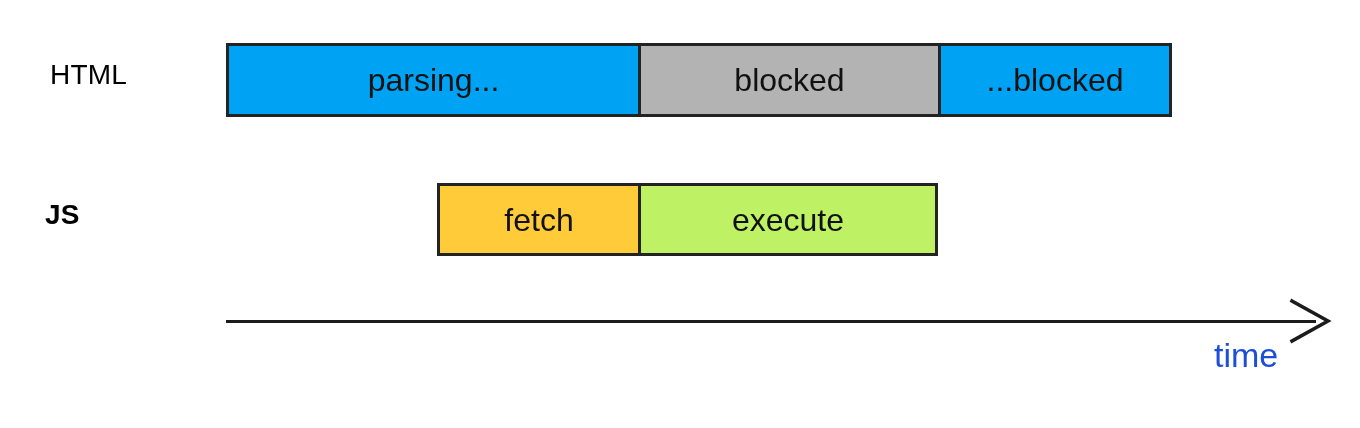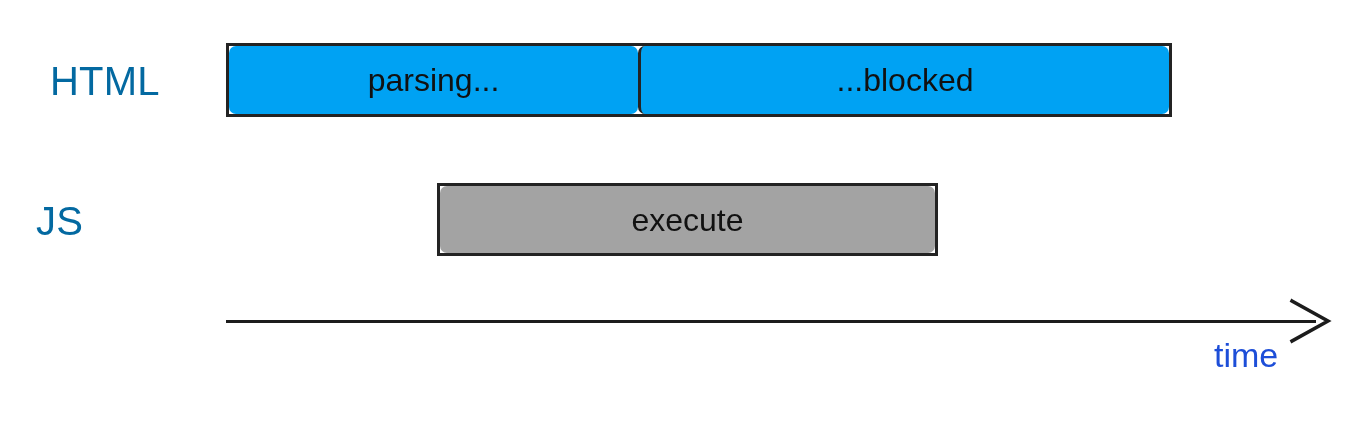--- a/index.html
+++ b/index.html
@@ -20,28 +20,28 @@
     position: absolute;
     left: 0;
     top: 0;
     width: 1360px;
     height: 428px;
   }
 
   
   .row-label {
     position: absolute;
-    font-size: 40px;
+    font-size: 28px;
     line-height: 1;
     letter-spacing: 0.2px;
-    color: #0369a1;
+    color: #000000;
     white-space: nowrap;
   }
   .row-label.html-label { left: 50px; top: 61px; }
-  .row-label.js-label   { left: 36px; top: 201px; }
+  .row-label.js-label   { left: 45px; top: 201px; font-weight: bold; }
 
   
   .track {
     position: absolute;
     display: flex;
     box-sizing: border-box;
     border: 3px solid #232323;
     background: #ffffff;
   }
   .track.html-track {
@@ -60,21 +60,20 @@
   .segment {
     box-sizing: border-box;
     display: flex;
     align-items: center;
     justify-content: center;
     font-size: 32px;
     line-height: 1;
     color: #111111;
     white-space: nowrap;
     overflow: hidden;
-    border-radius: 7px;
   }
   .segment + .segment {
     border-left: 3px solid #232323;
   }
 
   
   .axis-line {
     position: absolute;
     left: 226px;
     top: 320px;
@@ -102,27 +101,29 @@
 </style>
 </head>
 <body>
 
 <div class="diagram">
 
   <div class="row-label html-label">HTML</div>
 
   <div class="track html-track">
     <div class="segment" style="flex: 0 0 409px; background: #00A2F3;">parsing...</div>
+    <div class="segment" style="flex: 0 0 300px; background: #B3B3B3;">blocked</div>
     <div class="segment" style="flex: 1 1 auto; background: #00A2F3;">...blocked</div>
   </div>
 
   <div class="row-label js-label">JS</div>
 
   <div class="track js-track">
-    <div class="segment" style="flex: 1 1 auto; background: #a3a3a3; text-align: center;">execute</div>
+    <div class="segment" style="flex: 0 0 198px; background: #FFCB38;">fetch</div>
+    <div class="segment" style="flex: 1 1 auto; background: #bef264; text-align: center;">execute</div>
   </div>
 
   <div class="axis-line"></div>
   <div class="axis-arrow">
     <svg width="44" height="46" viewBox="0 0 44 46" xmlns="http://www.w3.org/2000/svg">
       <polyline points="4,3 40,23 4,43" fill="none" stroke="#1c1c1c" stroke-width="3.5" stroke-linecap="square" stroke-linejoin="miter"></polyline>
     </svg>
   </div>
   <div class="axis-caption">time</div>
 

